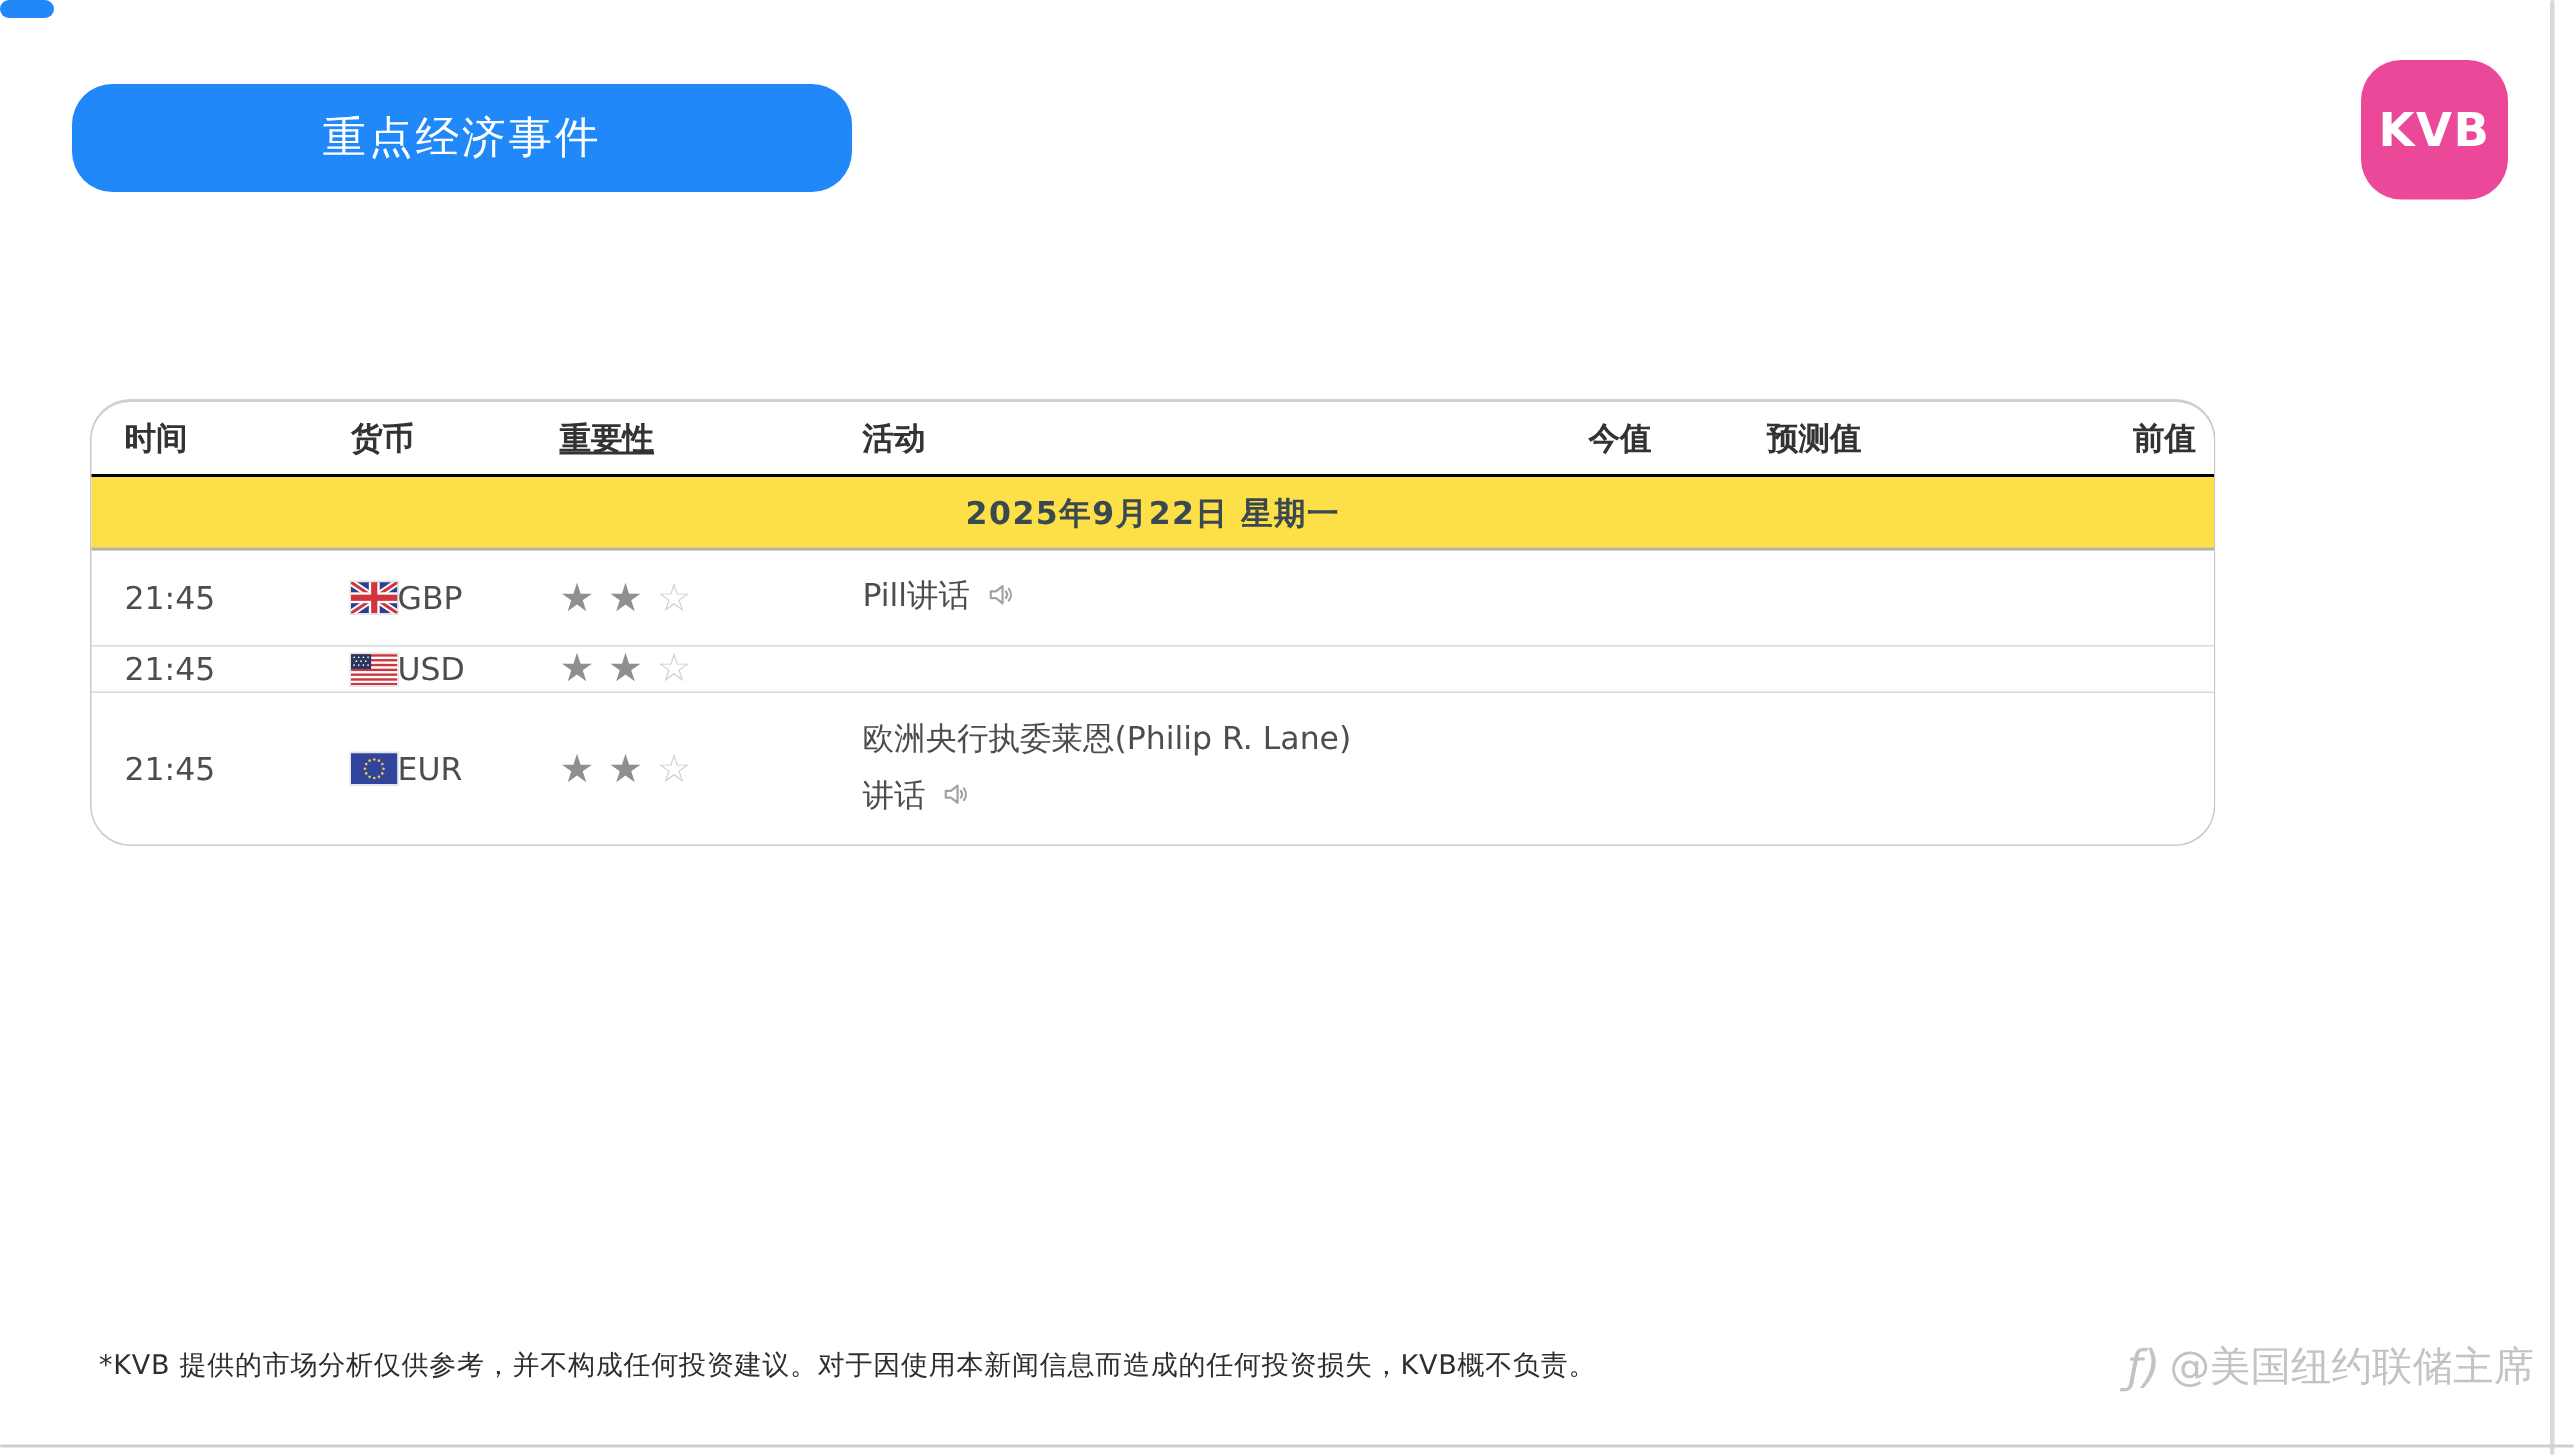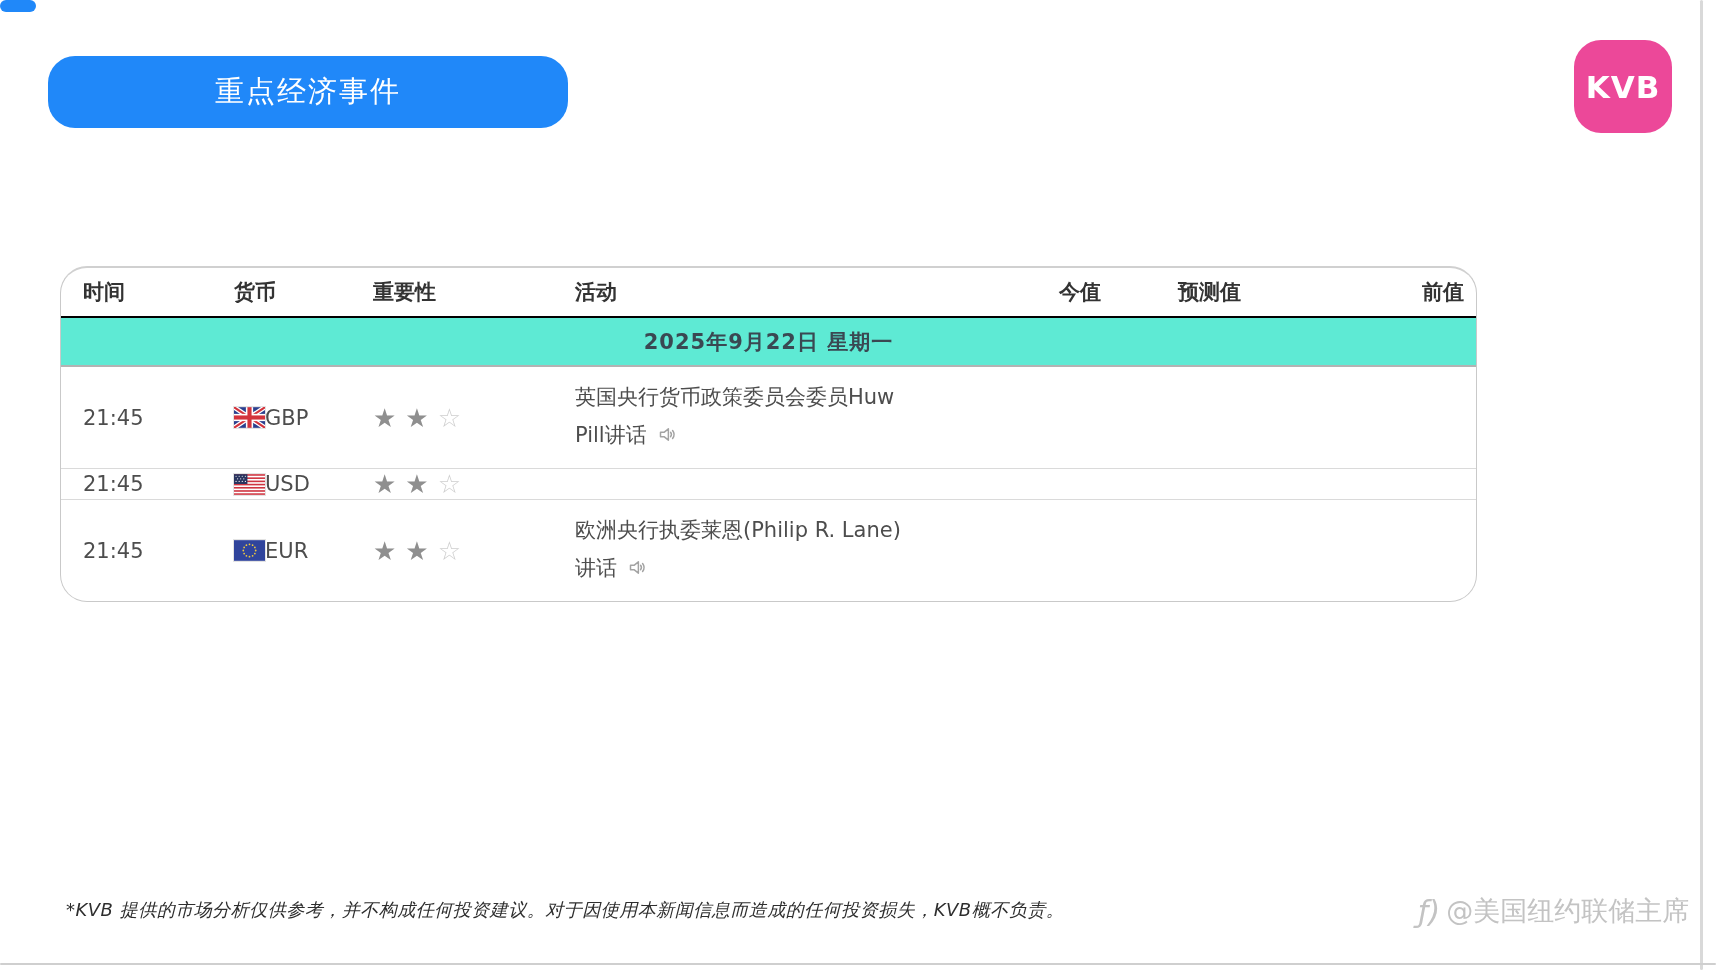--- a/index.html
+++ b/index.html
@@ -25,25 +25,25 @@
   .bottom-line { left:0; top:963px; width:1716px; height:2px; background:#cfcfcf; }
 
   
   .cal-table { left:60px; top:266px; width:1417px;
     border:1px solid #c9c9c9; border-top:2px solid #d0d0d0; background:#fff; }
   .grid-row { display:grid; grid-template-columns:165px 141px 208px 426px 125px 140px 212px; }
   .thead { height:50px; align-items:center; border-bottom:2px solid #000000;
     font-weight:bold; font-size:21px; color:#333333; }
   .thead .c1 { padding-left:22px; }
   .thead .c2 { padding-left:8px; }
-  .thead .c3 { padding-left:6px; }
+  .thead .c3 { padding-left:6px;text-decoration:underline; }
   .thead .c5, .thead .c6 { text-align:right; padding-right:25px; }
   .thead .c7 { text-align:right; padding-right:14px; }
 
-  .date-row { height:49px; background:#5eead4; border-bottom:2px solid #b3b3b3;
+  .date-row { height:49px; background:#fde047; border-bottom:2px solid #b3b3b3;
     display:flex; align-items:center; justify-content:center;
     font-weight:bold; font-size:21px; color:#3a4852; letter-spacing:1px; }
 
   .data-row { border-bottom:1px solid #dadada; font-size:21px; color:#4d4d4d; }
   .data-row:last-child { border-bottom:none; }
   .cell { display:flex; align-items:center; }
   .cell.time { padding-left:22px; }
   .cell.currency { padding-left:8px; gap:0; }
   .cell.importance { padding-left:6px; }
   .cell.vals { justify-content:flex-end; padding-right:25px; }
@@ -53,21 +53,21 @@
 
   .star { font-size:26px; margin-right:9px; }
   .star.filled { color:#8f8f8f; }
   .star.empty  { color:#cfcfcf; }
 
   .activity { display:block; padding:11px 0 11px 0; line-height:38px; }
   .act-line { white-space:nowrap; }
   .speaker { display:inline-block; margin-left:10px; vertical-align:-3px; }
 
   
-  .disclaimer { left:66px; top:898px; font-size:18px; color:#2e2e2e; letter-spacing:0.5px;font-style:italic; }
+  .disclaimer { left:66px; top:898px; font-size:18px; color:#2e2e2e; letter-spacing:0.5px; }
   .watermark { left:1418px; top:893px; display:flex; align-items:center; gap:6px;
     color:#c3c3c3; font-size:27px; }
   .wm-icon { font-style:italic; font-size:30px; color:#c3c3c3; }
 </style>
 </head>
 <body>
 
 <div class="abs corner-chip"></div>
 
 <div class="abs banner">
@@ -111,21 +111,20 @@
             </svg>
           </span>
       <span>GBP</span>
     </div>
     <div class="cell importance">
           <span class="star filled">★</span>
           <span class="star filled">★</span>
           <span class="star empty">☆</span>
         </div>
     <div class="activity">
-          <div class="act-line">英国央行货币政策委员会委员Huw</div>
           <div class="act-line">Pill讲话<span class="speaker"><svg width="21" height="21" viewBox="0 0 24 24">
                 <path d="M4 9.5 L8 9.5 L13 5.5 L13 18.5 L8 14.5 L4 14.5 Z" fill="none" stroke="#a3a3a3" stroke-width="1.7" stroke-linejoin="round"></path>
                 <path d="M15.5 9.5 a4 4 0 0 1 0 5" fill="none" stroke="#a3a3a3" stroke-width="1.7" stroke-linecap="round"></path>
                 <path d="M17.8 7.5 a7.3 7.3 0 0 1 0 9" fill="none" stroke="#a3a3a3" stroke-width="1.7" stroke-linecap="round"></path>
               </svg></span></div>
         </div>
     <div class="cell vals">
           <span></span>
         </div>
     <div class="cell vals">

